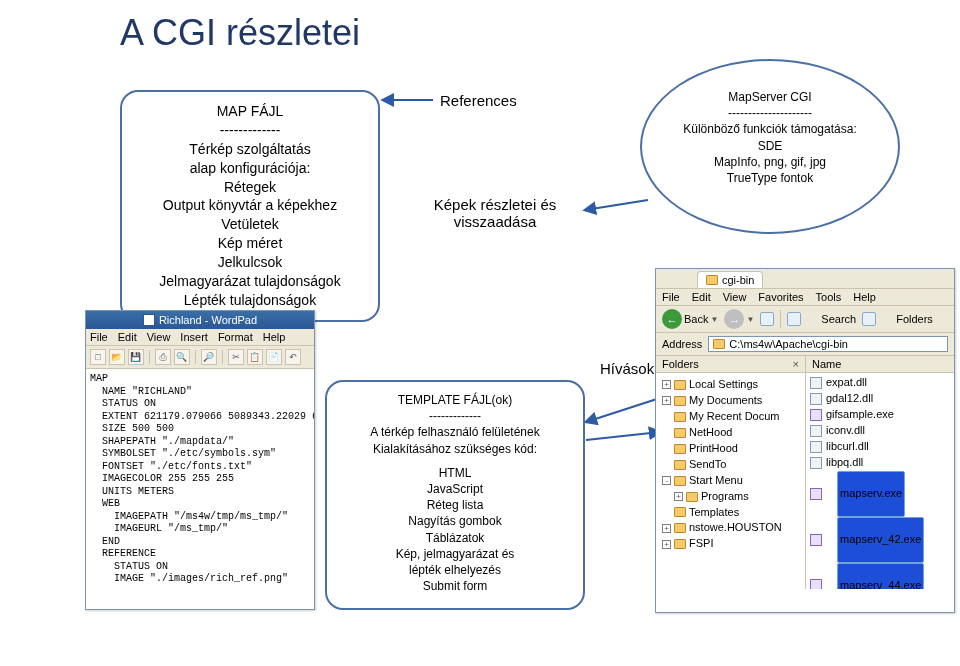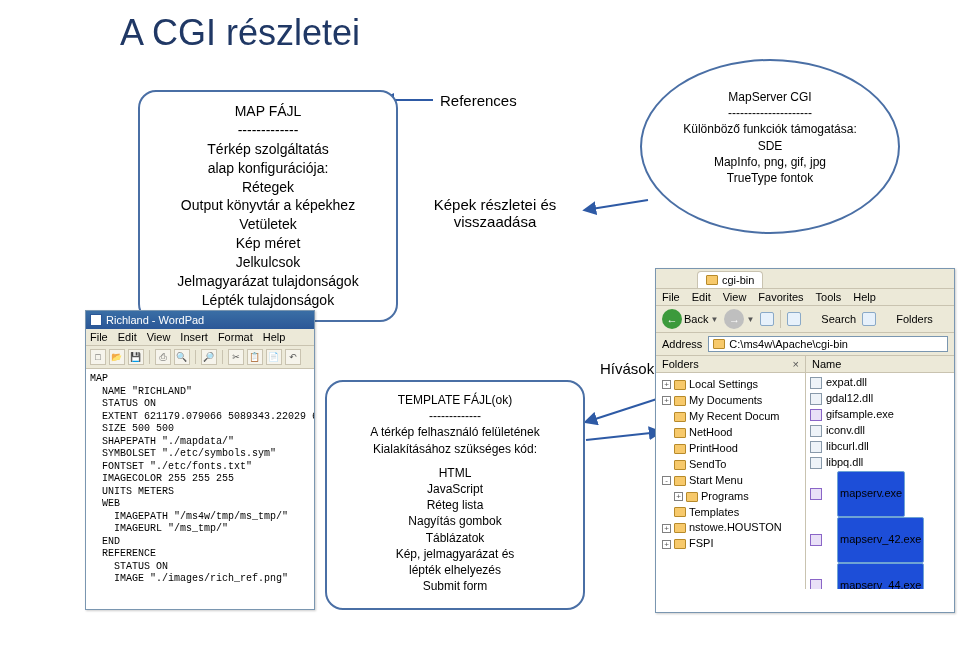--- a/index.html
+++ b/index.html
@@ -24,21 +24,20 @@
     left: 120px; top: 90px;
     width: 260px;
     border: 2px solid #4a6fa5;
     border-radius: 18px;
     padding: 10px 8px;
     text-align: center;
     font-size: 14px;
     color: #000;
     background: #fff;
     line-height: 1.35;
-    margin-left: 18px;
   }
 
   
   .label-refs {
     position: absolute;
     left: 440px; top: 92px;
     font-size: 15px;
     color: #000;
   }
   .label-gen {
@@ -100,20 +99,21 @@
     font-size: 11px;
     box-shadow: 1px 1px 2px rgba(0,0,0,.2);
   }
   .wp-title {
     background: linear-gradient(#3a6ea5,#2b5797);
     color: #fff;
     display: flex; align-items: center;
     padding: 2px 4px;
     font-size: 11px;
     height: 18px;
+    justify-content: center;
   }
   .wp-title .icon-page {
     width: 12px; height: 12px;
     background: #fff;
     border: 1px solid #2b5797;
     margin-right: 4px;
   }
   .wp-menu {
     display: flex;
     background: #ece9d8;

